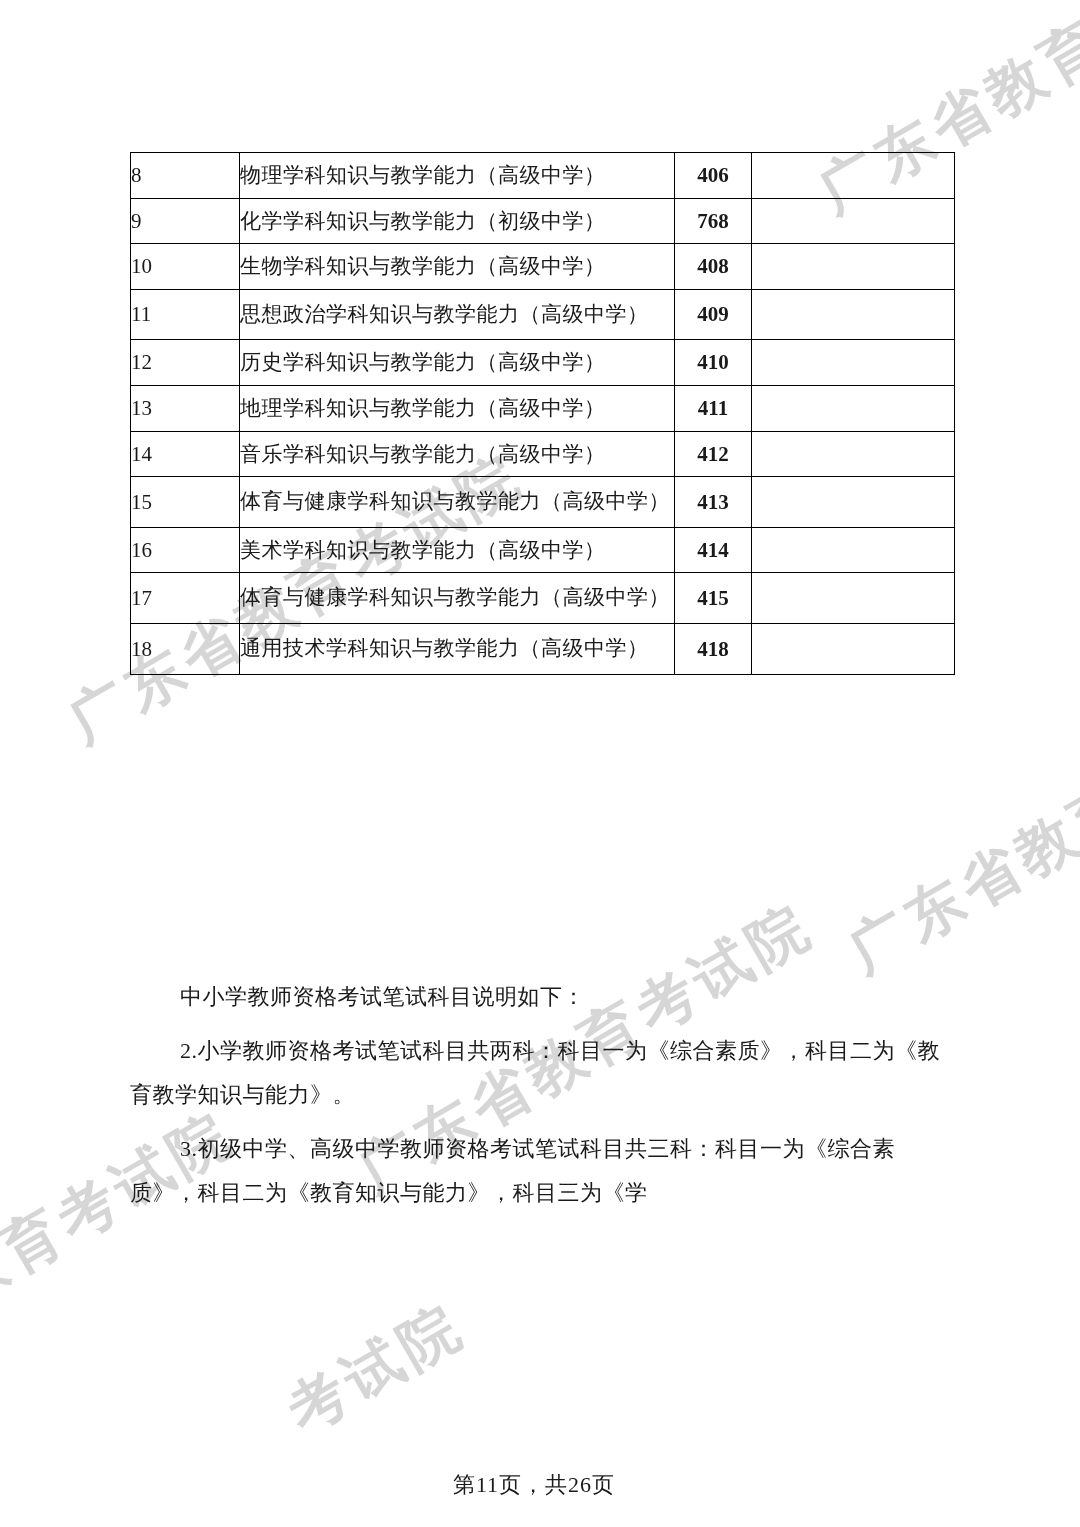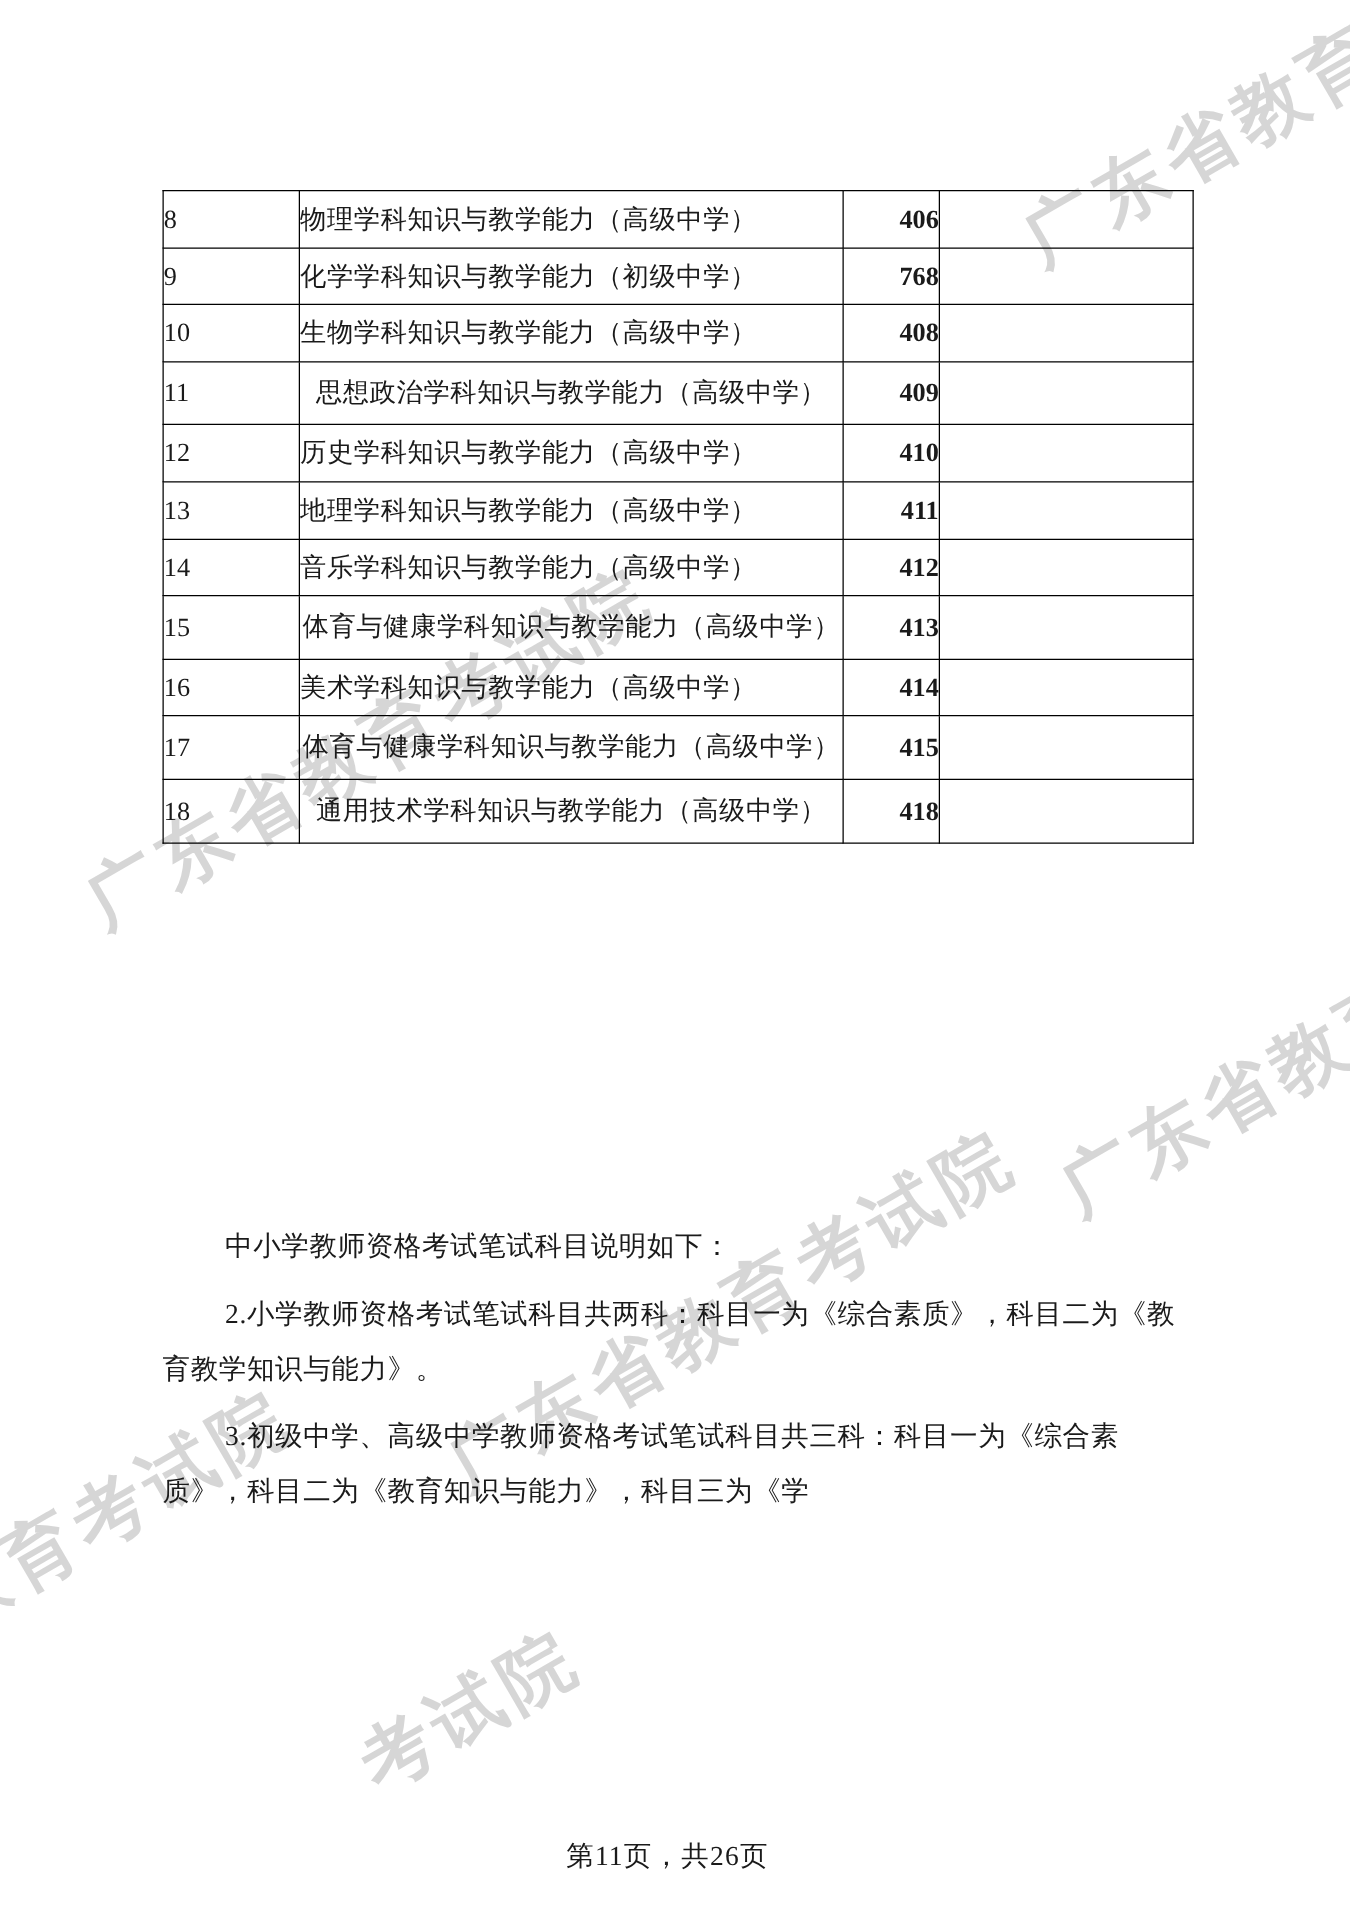--- a/index.html
+++ b/index.html
@@ -54,24 +54,24 @@
     table-layout: fixed;
   }
   .subject-table td {
     border: 1px solid #000000;
     font-size: 21px;
     line-height: 1.55;
     padding: 6px 0;
   }
   .col-no    { width: 108px; text-align: left;  padding-left: 12px; font-size: 21px; }
   .col-name  { width: 434px; padding: 8px 14px 8px 18px; letter-spacing: 0.5px; }
-  .col-code  { width: 76px;  text-align: right;  padding-left: 10px; font-weight: 700; }
+  .col-code  { width: 76px;  text-align: center;  padding-left: 10px; font-weight: 700; }
   .col-blank { width: 202px; }
 
-  .row-tall .col-name { line-height: 1.8; text-align: center; }
+  .row-tall .col-name { line-height: 1.8; }
 
   .body-text {
     position: absolute;
     left: 130px;
     width: 820px;
     font-size: 22px;
     line-height: 2.0;
     letter-spacing: 0.5px;
   }
   .body-text p {

